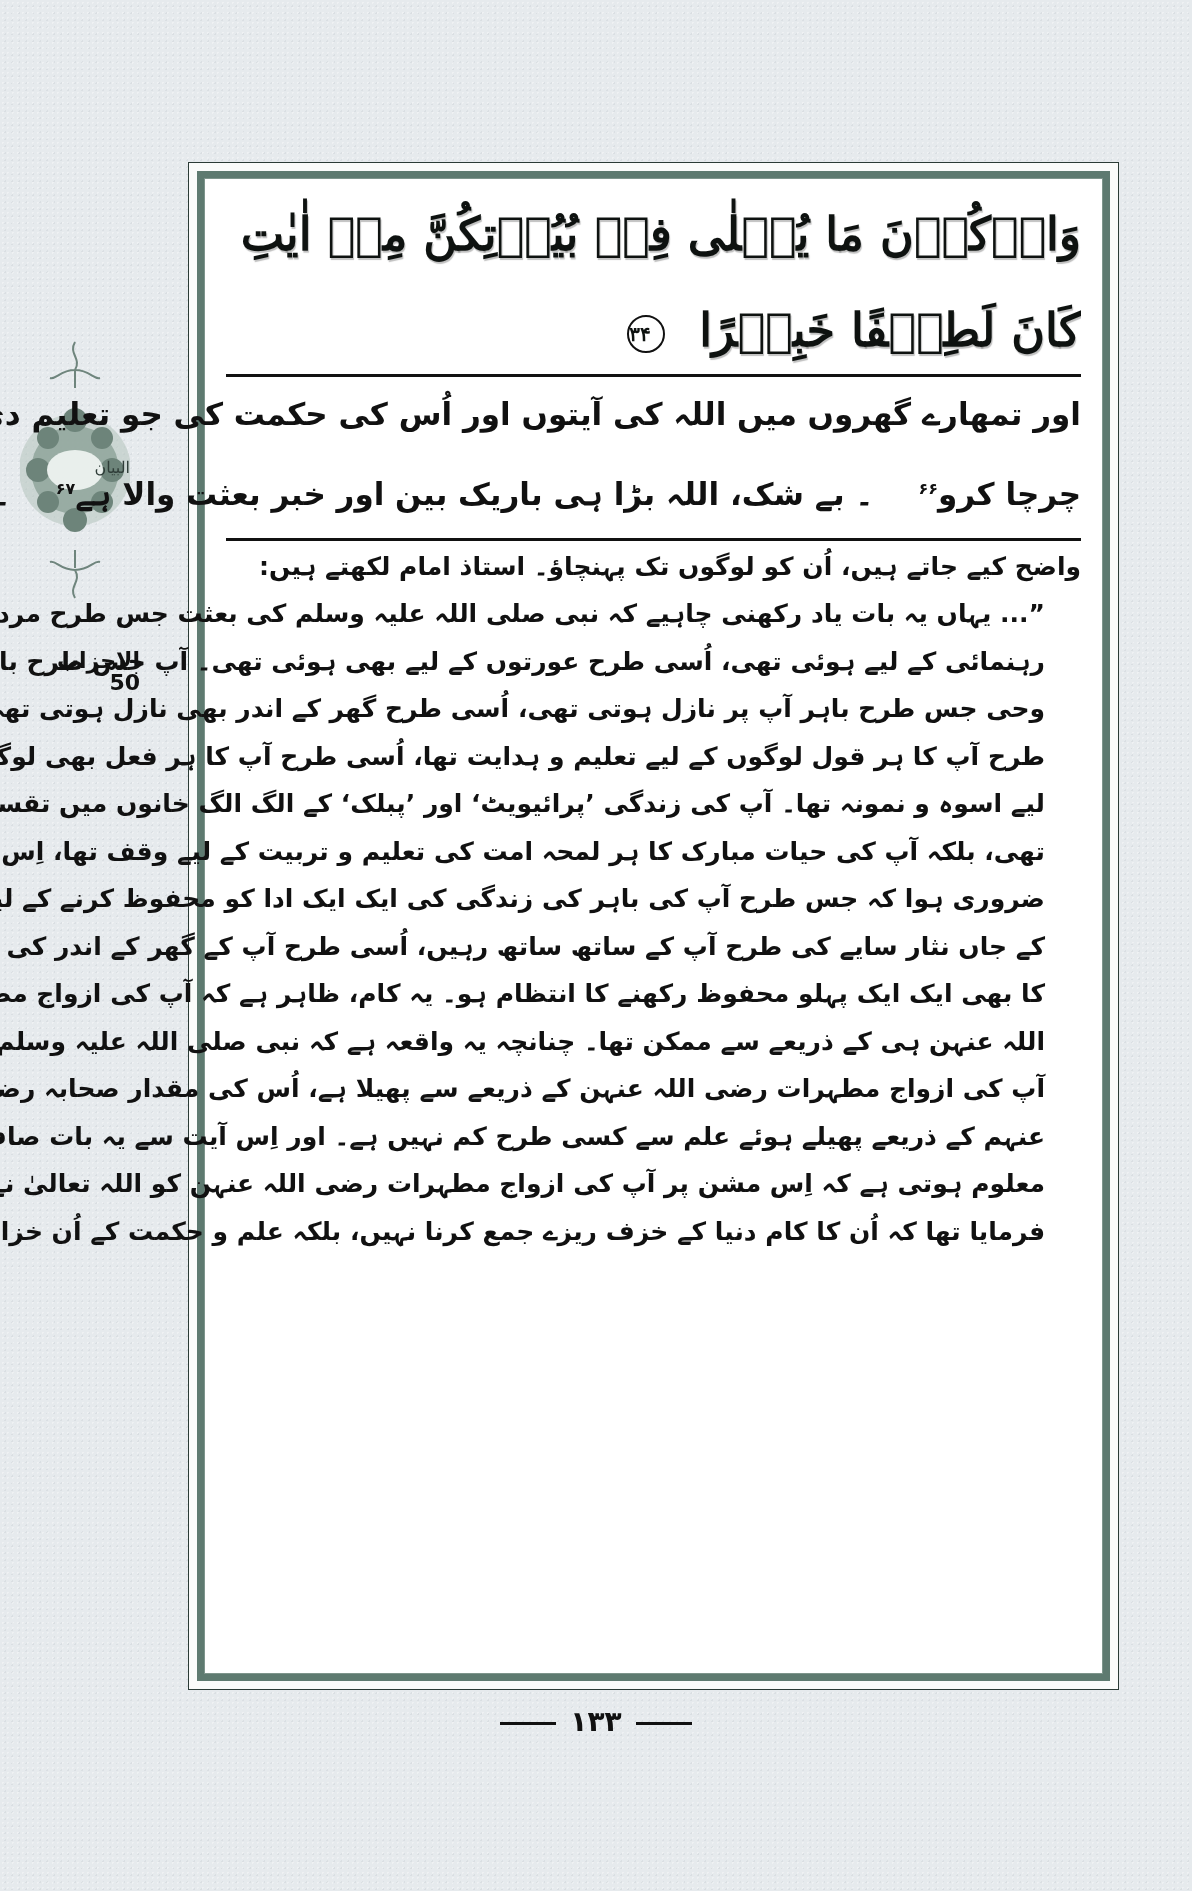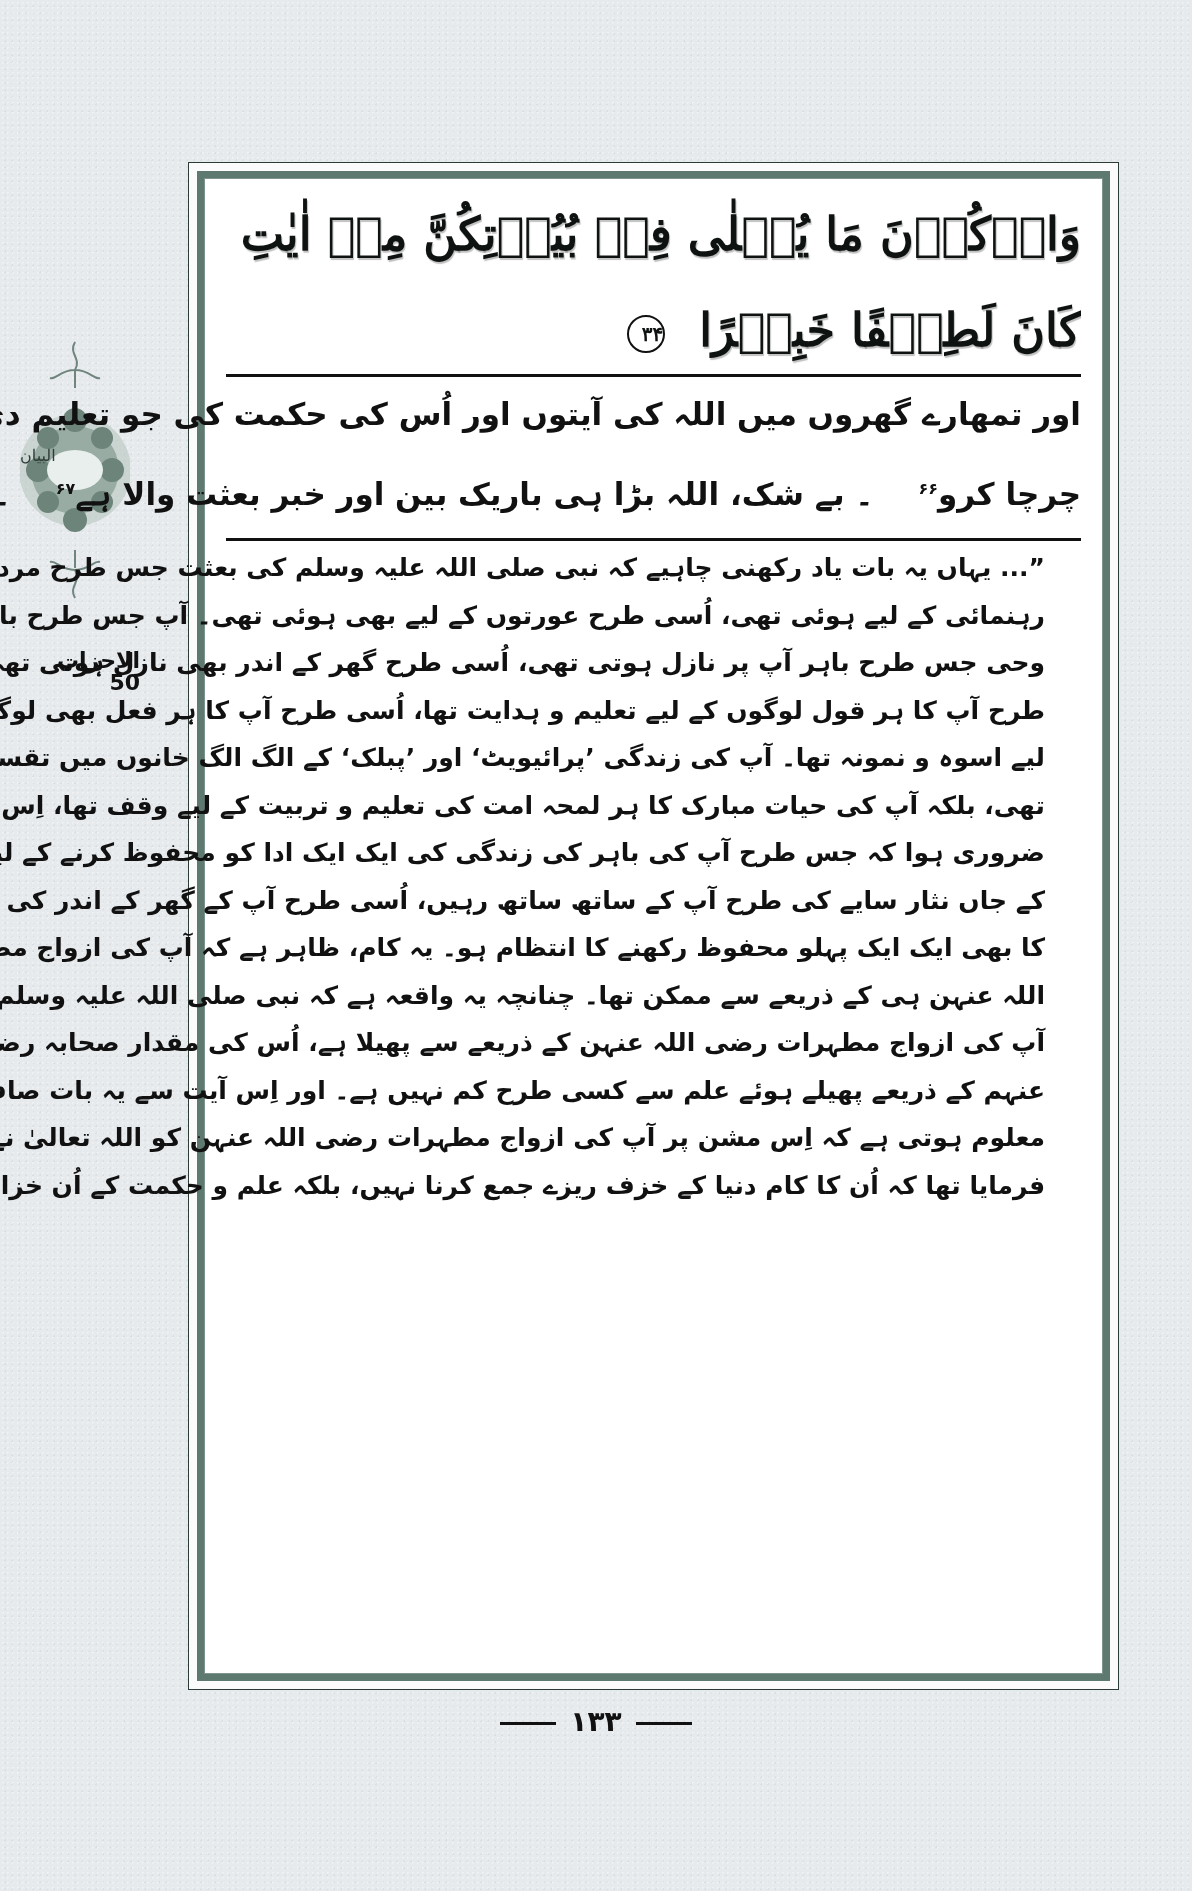--- a/index.html
+++ b/index.html
@@ -31,21 +31,21 @@
   }
   .verse {
     position: absolute; top: 8px; left: 0; right: 0;
     font-family: "DejaVu Serif", serif; font-size: 46px; line-height: 96px;
     text-align: right; font-weight: bold; color: #0e1210;
     text-shadow: 1px 2px 1px rgba(0,0,0,0.25);
   }
   .verse-line { white-space: nowrap; overflow: hidden; }
   .ayah-marker {
     display: inline-block; font-size: 20px; border: 2.5px solid #111; border-radius: 50%;
-    width: 34px; height: 34px; line-height: 34px; text-align: right; vertical-align: middle;
+    width: 34px; height: 34px; line-height: 34px; text-align: left; vertical-align: middle;
     margin-right: 18px; text-shadow: none;
   }
   .sep {
     position: absolute; left: 0; right: 0; height: 3px; background: #111;
   }
   .translation {
     position: absolute; left: 0; right: 0; top: 196px;
     font-family: "DejaVu Sans", sans-serif; font-size: 31px; line-height: 80px;
     text-align: justify; text-align-last: right; font-weight: bold;
   }
@@ -61,21 +61,21 @@
   .quote .line { line-height: 47.5px; }
   .page-number {
     position: absolute; left: 0; width: 1192px; top: 1705px; text-align: center;
     font-family: "DejaVu Sans", sans-serif; font-size: 28px; font-weight: bold;
   }
   .page-number .dash { display: inline-block; width: 56px; height: 3px; background: #111; vertical-align: middle; margin: 0 14px; }
   .ornament {
     position: absolute; left: 20px; top: 340px; width: 110px; height: 260px;
   }
   .ornament-label {
-    position: absolute; left: 0; right: 0; top: 106px; text-align: left;
+    position: absolute; left: 0; right: 0; top: 118px; text-align: right;
     font-family: "DejaVu Serif", serif; font-size: 16px; color: #2f3d38; direction: rtl;
   }
   .surah-label {
     position: absolute; left: 30px; top: 650px; width: 110px; 
     direction: rtl; font-family: "DejaVu Sans", sans-serif; font-size: 22px; font-weight: bold; line-height: 22px;
   }
 </style>
 </head>
 <body>
 
@@ -126,20 +126,21 @@
       <div class="translation">
         <div class="line">اور تمھارے گھروں میں اللہ کی آیتوں اور اُس کی حکمت کی جو تعلیم دی جاتی ہے، اُس کا</div>
         <div class="line">
           <span>چرچا کرو</span><sup>۶۶</sup><span>۔ بے شک، اللہ بڑا ہی باریک بین اور خبر بعثت والا ہے</span><sup>۶۷</sup><span>۔ ۳۳-۳۴</span>
         </div>
       </div>
 
       <div class="sep" style="top:360px;"></div>
 
       <div class="notes">
+        <div class="line">واضح کیے جاتے ہیں، اُن کو لوگوں تک پہنچاؤ۔ استاذ امام لکھتے ہیں:</div>
         <div class="quote">
           <div class="line">”... یہاں یہ بات یاد رکھنی چاہیے کہ نبی صلی اللہ علیہ وسلم کی بعثت جس طرح مردوں کی</div>
           <div class="line">رہنمائی کے لیے ہوئی تھی، اُسی طرح عورتوں کے لیے بھی ہوئی تھی۔ آپ جس طرح باہر</div>
           <div class="line">وحی جس طرح باہر آپ پر نازل ہوتی تھی، اُسی طرح گھر کے اندر بھی نازل ہوتی تھی۔ نیز جس</div>
           <div class="line">طرح آپ کا ہر قول لوگوں کے لیے تعلیم و ہدایت تھا، اُسی طرح آپ کا ہر فعل بھی لوگوں کے</div>
           <div class="line">لیے اسوہ و نمونہ تھا۔ آپ کی زندگی ’پرائیویٹ‘ اور ’پبلک‘ کے الگ الگ خانوں میں تقسیم نہیں</div>
           <div class="line">تھی، بلکہ آپ کی حیات مبارک کا ہر لمحہ امت کی تعلیم و تربیت کے لیے وقف تھا، اِس وجہ سے</div>
           <div class="line">ضروری ہوا کہ جس طرح آپ کی باہر کی زندگی کی ایک ایک ادا کو محفوظ کرنے کے لیے آپ</div>
           <div class="line">کے جاں نثار سایے کی طرح آپ کے ساتھ ساتھ رہیں، اُسی طرح آپ کے گھر کے اندر کی زندگی</div>
           <div class="line">کا بھی ایک ایک پہلو محفوظ رکھنے کا انتظام ہو۔ یہ کام، ظاہر ہے کہ آپ کی ازواج مطہرات رضی</div>

